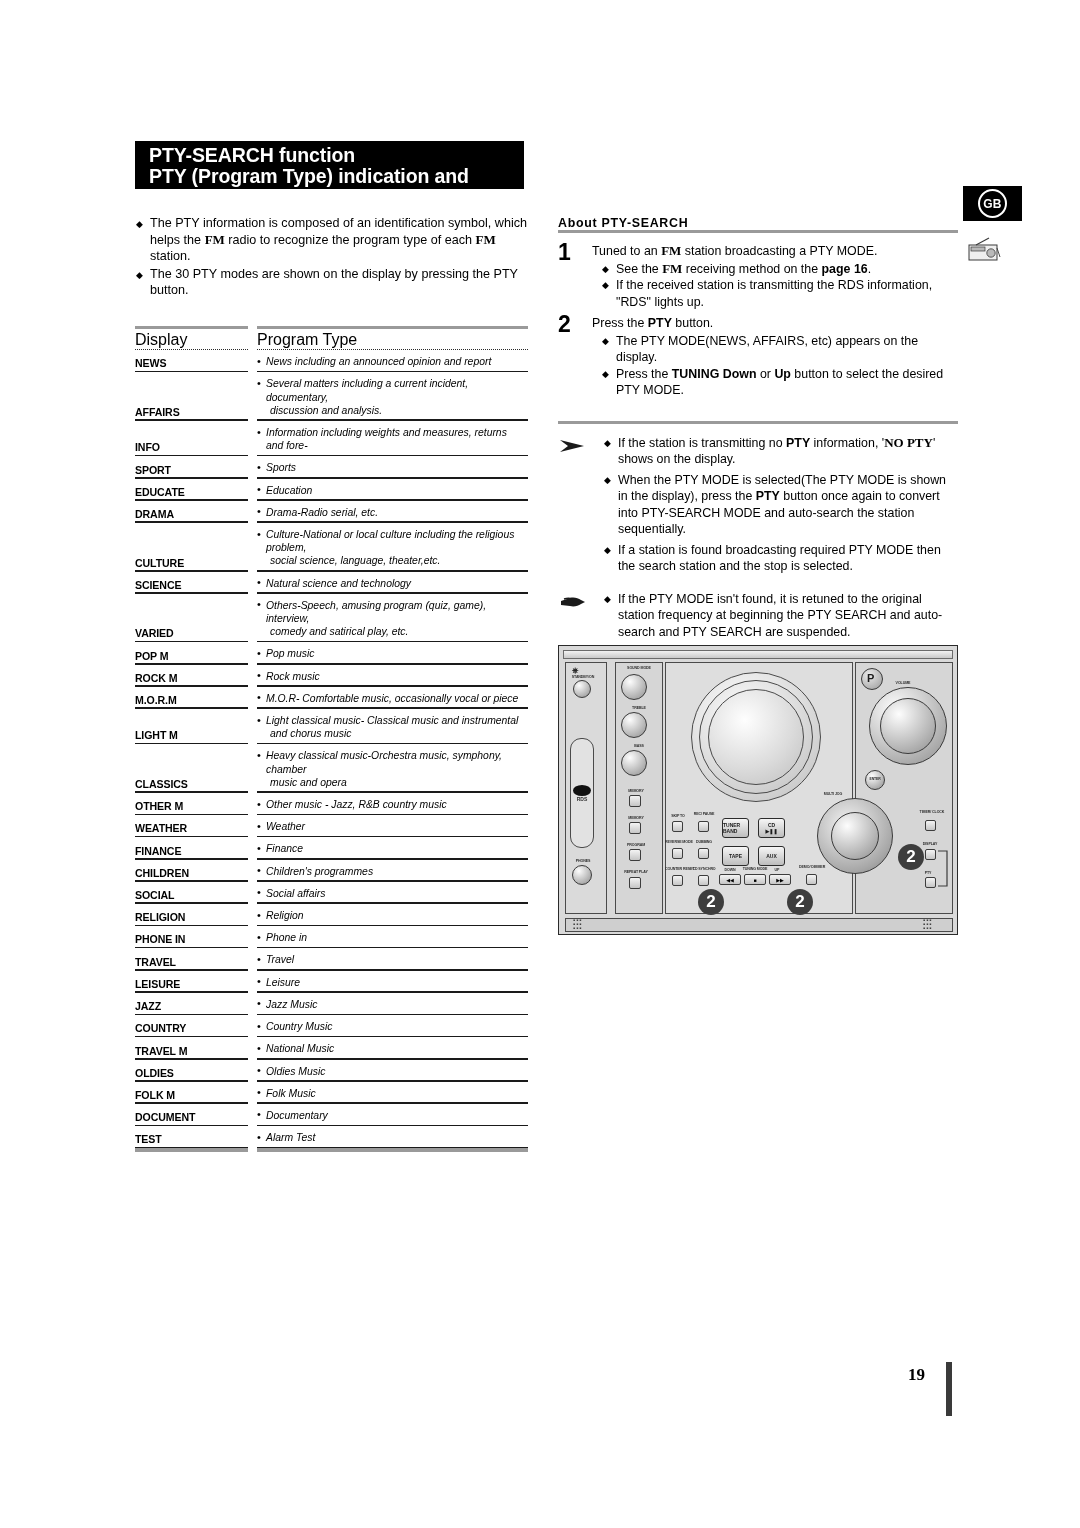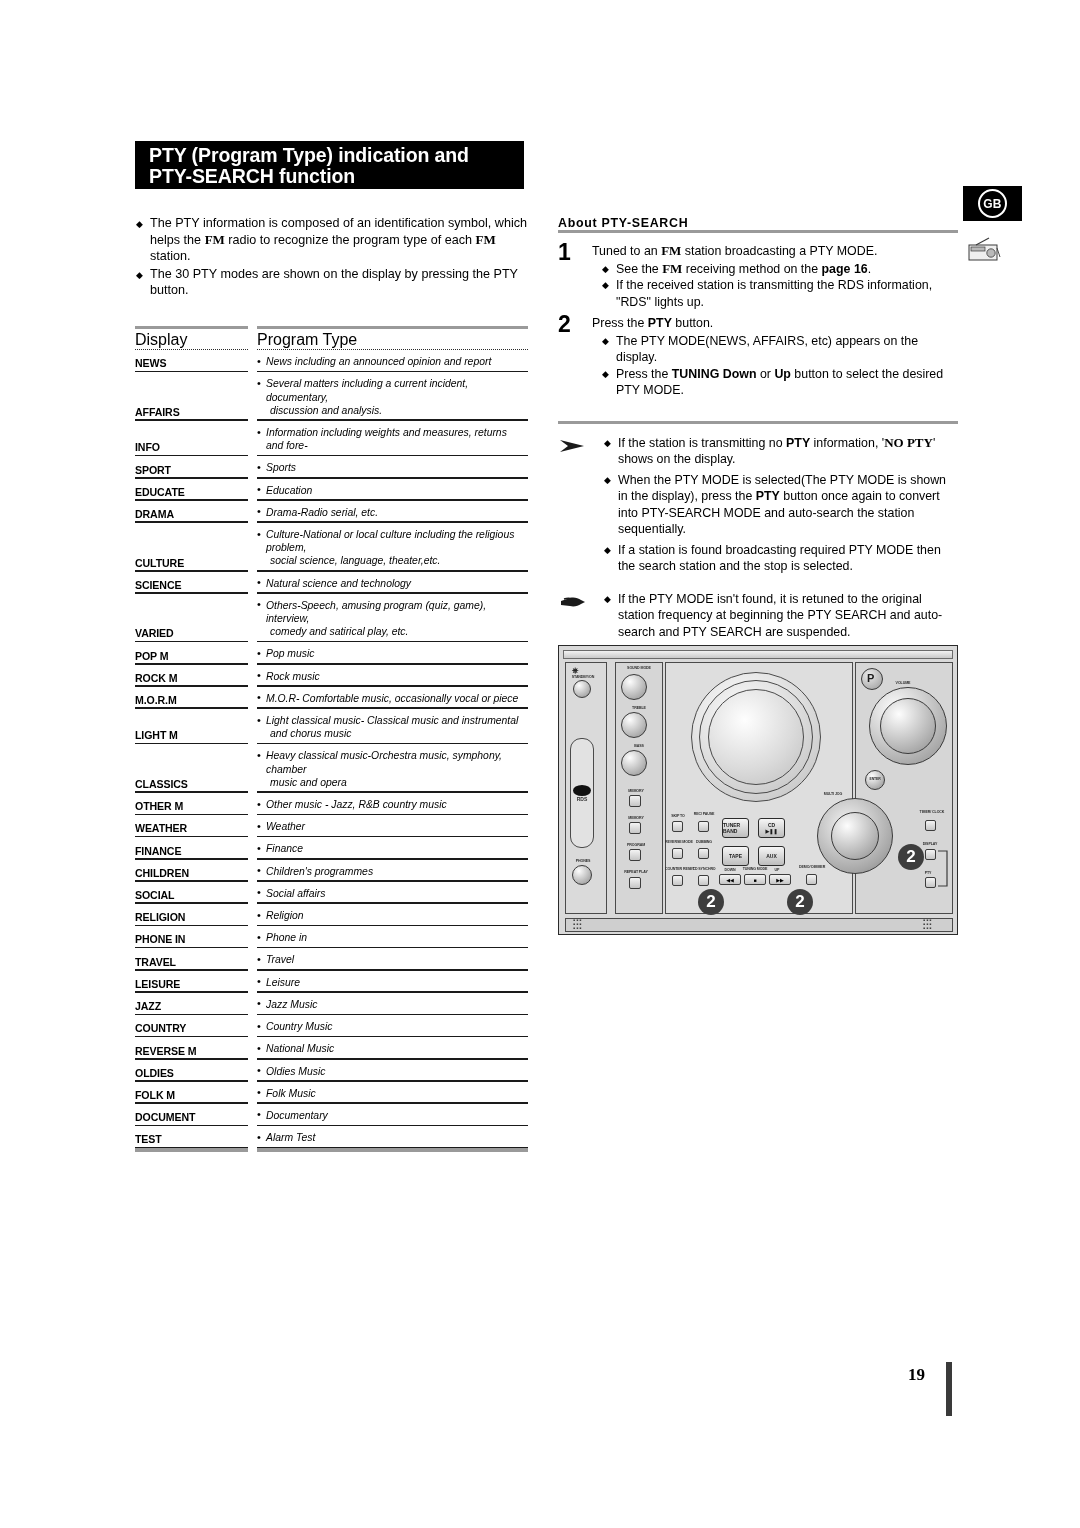--- a/index.html
+++ b/index.html
@@ -364,22 +364,22 @@
     top: 1362px;
     width: 6px;
     height: 54px;
     background: #3a3a3a;
   }
 </style>
 </head>
 <body>
 
 <div class="title-banner">
+  <div class="title-line">PTY-SEARCH function</div>
   <div class="title-line">PTY (Program Type) indication and</div>
-  <div class="title-line">PTY-SEARCH function</div>
 </div>
 
 <div class="gb-badge">
   <div class="gb-circle">GB</div>
 </div>
 <svg class="radio-icon" viewBox="0 0 36 26">
   <rect x="2" y="9" width="28" height="15" fill="#efefef" stroke="#3a3a3a" stroke-width="1"></rect>
   <rect x="4" y="11" width="14" height="4" fill="#b9b9b9" stroke="#3a3a3a" stroke-width="0.7"></rect>
   <circle cx="24" cy="17" r="4.2" fill="#b9b9b9" stroke="#3a3a3a" stroke-width="0.8"></circle>
   <line x1="9" y1="9" x2="22" y2="2" stroke="#3a3a3a" stroke-width="1.1"></line>
@@ -663,21 +663,21 @@
           <span class="dlabel">COUNTRY</span>
           <div class="sep-dark-d"></div>
         </div>
         <div class="cell-type">
           <div class="ptext"><span class="dot">•</span>Country Music</div>
           <div class="sep-dark-t"></div>
         </div>
       </div>
       <div class="row">
         <div class="cell-display">
-          <span class="dlabel">REVERSE M</span>
+          <span class="dlabel">TRAVEL M</span>
           <div class="sep-dark-d"></div>
         </div>
         <div class="cell-type">
           <div class="ptext"><span class="dot">•</span>National Music</div>
           <div class="sep-dark-t"></div>
         </div>
       </div>
       <div class="row">
         <div class="cell-display">
           <span class="dlabel">OLDIES</span>

